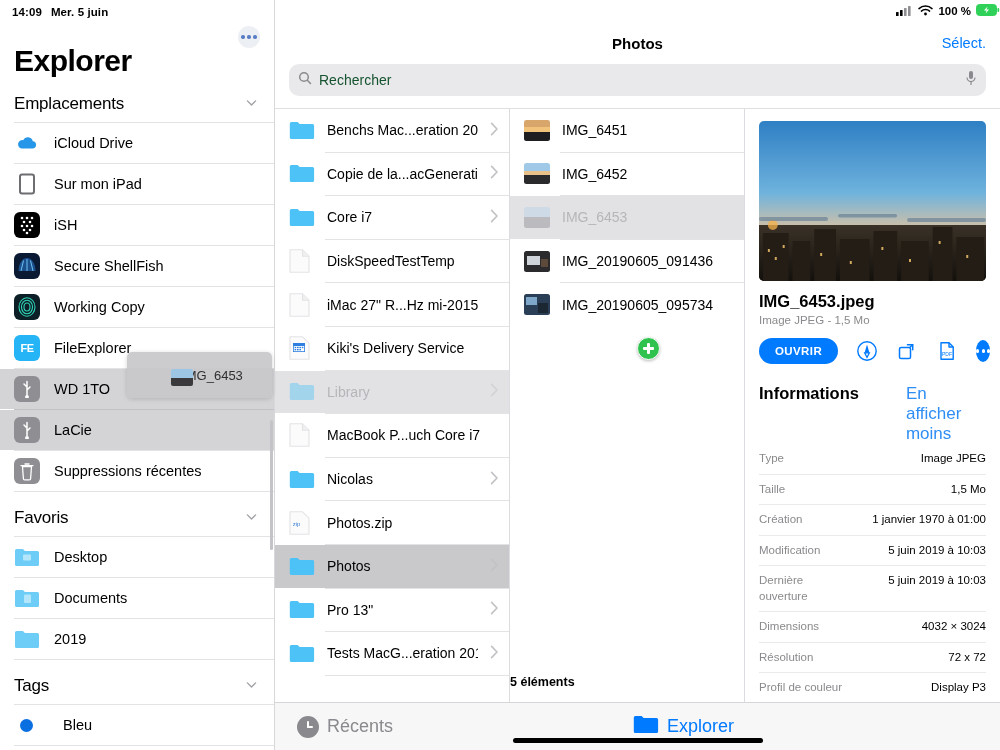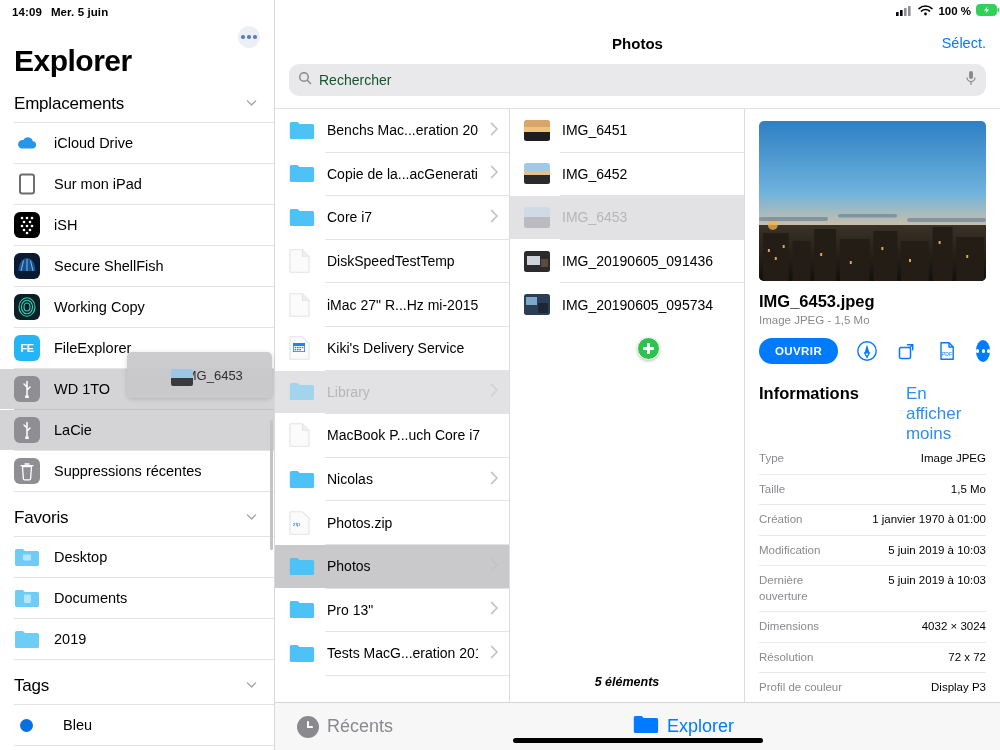--- a/index.html
+++ b/index.html
@@ -82,21 +82,21 @@
   .frow .lbl { flex:1; white-space:nowrap; overflow:hidden; }
   .frow .disc { color:#c2c2c6; font-size:14px; }
   .frow.sel { background:#c9c9cc; }
   .frow.dim { background:#e2e2e5; }
   .frow.dim .lbl { color:#b6b6ba; }
   .frow.dim .disc { color:#cfcfd3; }
   .rsep { height:1px; background:#e3e3e6; margin-left:50px; }
   .folder { width:26px; height:21px; position:relative; flex:0 0 26px;}
   .doc { width:21px; height:26px; flex:0 0 26px; position:relative; }
   .thumb { width:26px; height:21px; flex:0 0 26px; border-radius:2.5px; overflow:hidden;}
-  .count { text-align:center; font-size:12.5px; font-weight:bold; color:#000; padding-top:14px;font-style:italic;}
+  .count { text-align:left; font-size:12.5px; font-weight:bold; color:#000; padding-top:14px;}
 
   
   .detail { padding:12px 14px 4px 14px; overflow:hidden; height:100%;}
   .preview { width:100%; height:160px; border-radius:5px; overflow:hidden; position:relative;}
   .d-name { font-size:16.5px; font-weight:bold; margin-top:11px; color:#000;}
   .d-sub { font-size:11.5px; color:#8a8a8e; margin-top:3px;}
   .d-actions { display:flex; align-items:center; gap:18px; margin-top:12px;}
   .open-btn {
     background:#007aff; color:#fff; font-size:11.5px; font-weight:bold;
     letter-spacing:.4px; border-radius:14px; padding:7px 16px;

